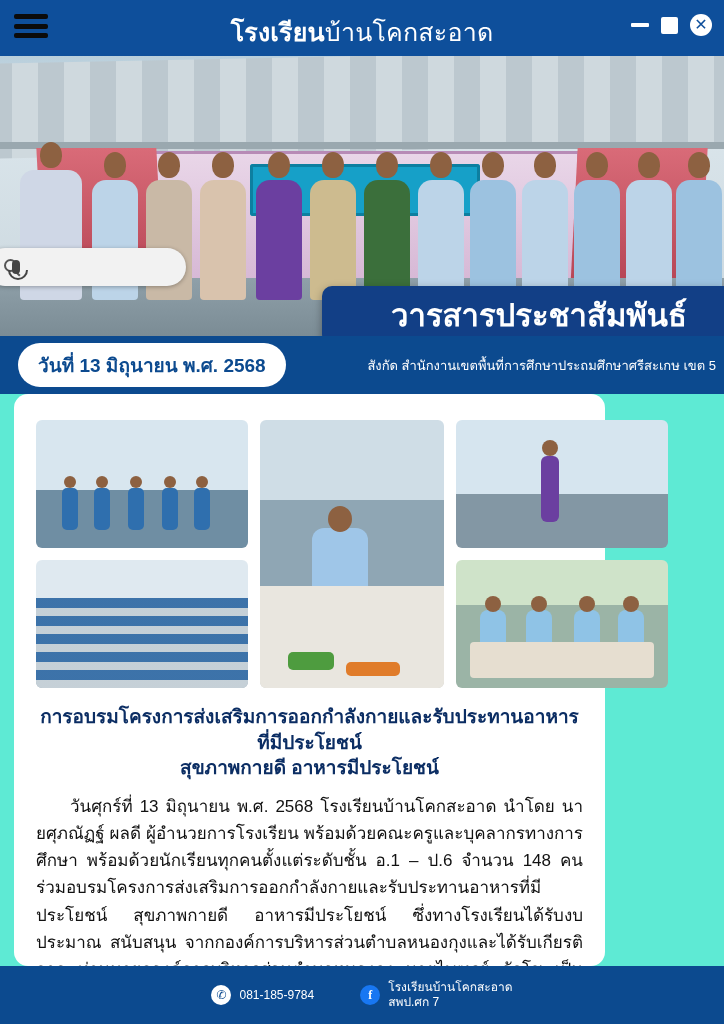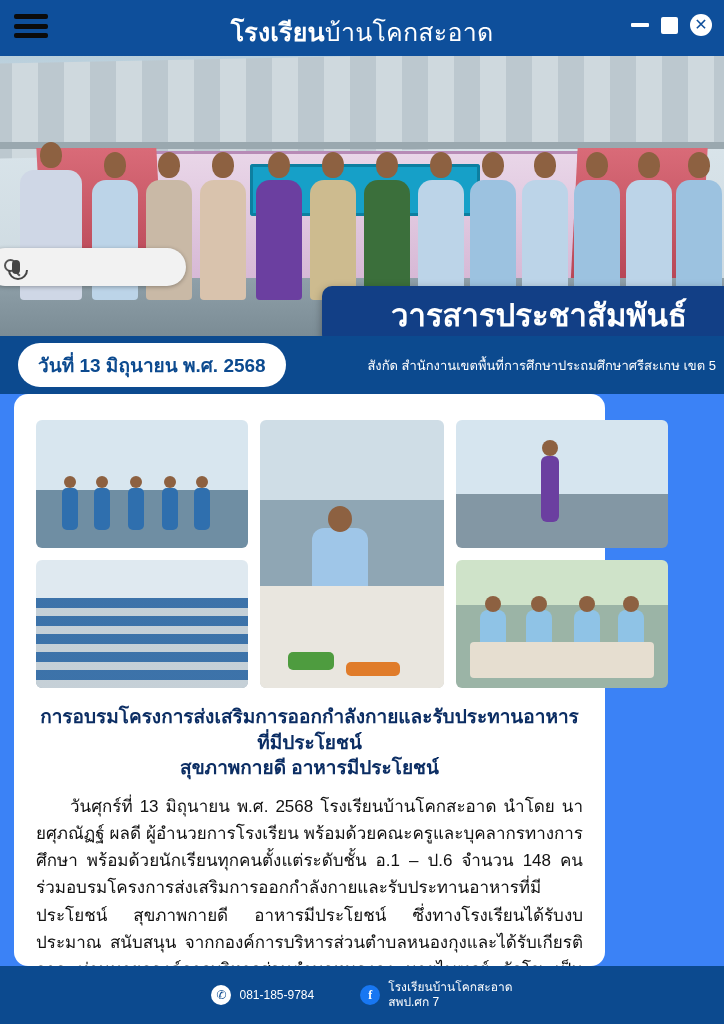--- a/index.html
+++ b/index.html
@@ -2,21 +2,21 @@
 <html><head>
 <meta charset="utf-8">
 <style>
   * { box-sizing: border-box; margin: 0; padding: 0; }
   html, body {
     width: 724px; height: 1024px;
     font-family: "Liberation Sans", "DejaVu Sans", sans-serif;
     background: #ffffff;
     overflow: hidden;
   }
-  .page { position: relative; width: 724px; height: 1024px; background: #3b82f6; }
+  .page { position: relative; width: 724px; height: 1024px; background: #5eead4; }
 
   
   .titlebar {
     position: absolute; top: 0; left: 0; width: 724px; height: 56px;
     background: #0e4f9b; display: flex; align-items: center;
   }
   .hamburger {
     position: absolute; left: 14px; top: 11px; width: 34px; height: 30px;
     display: flex; flex-direction: column; justify-content: space-between; padding: 3px 0;
     cursor: pointer;

